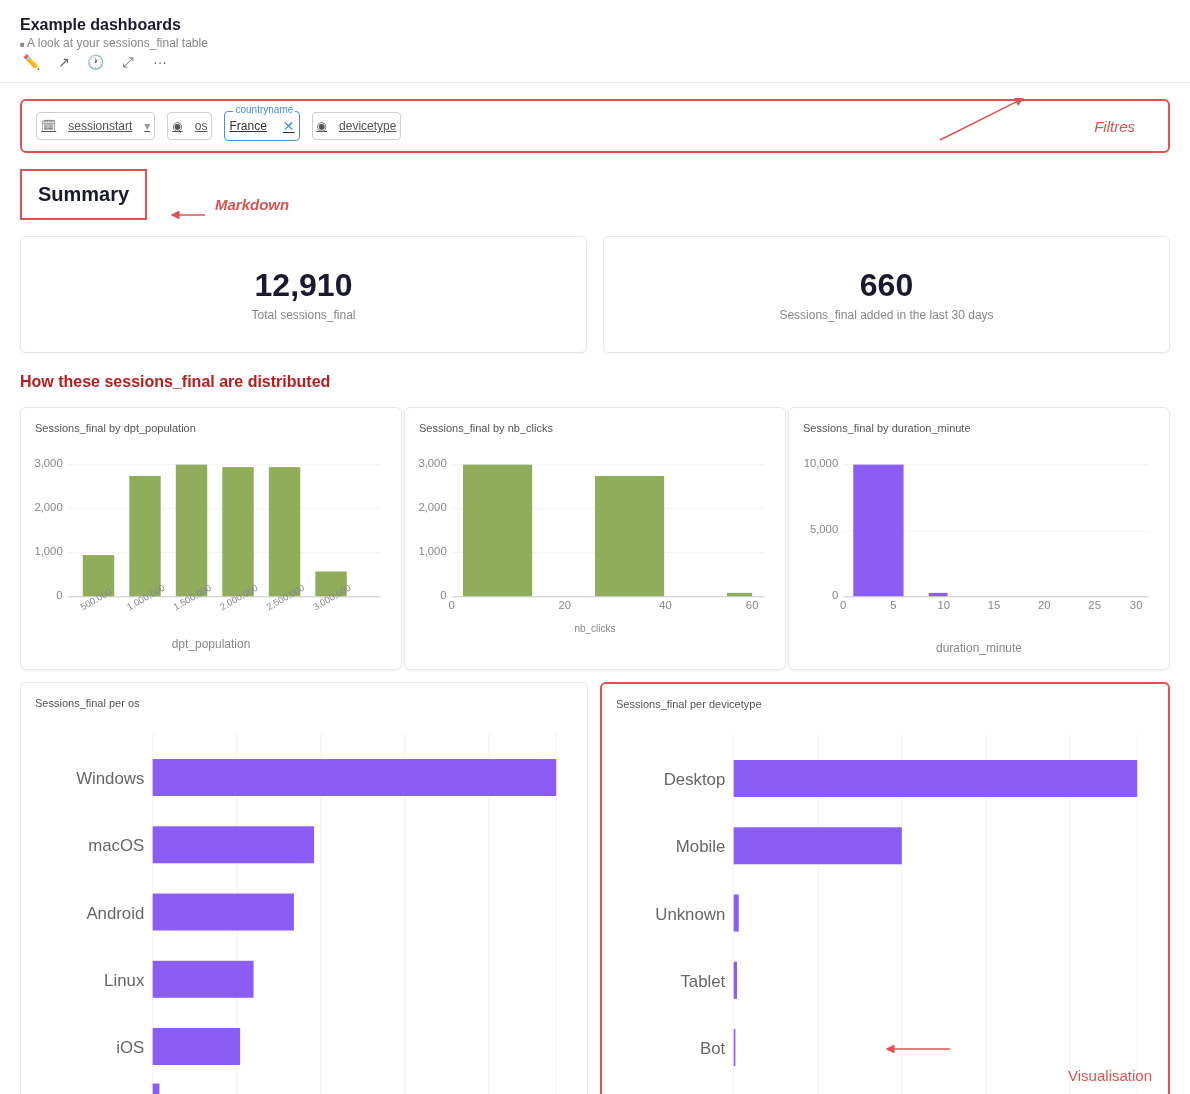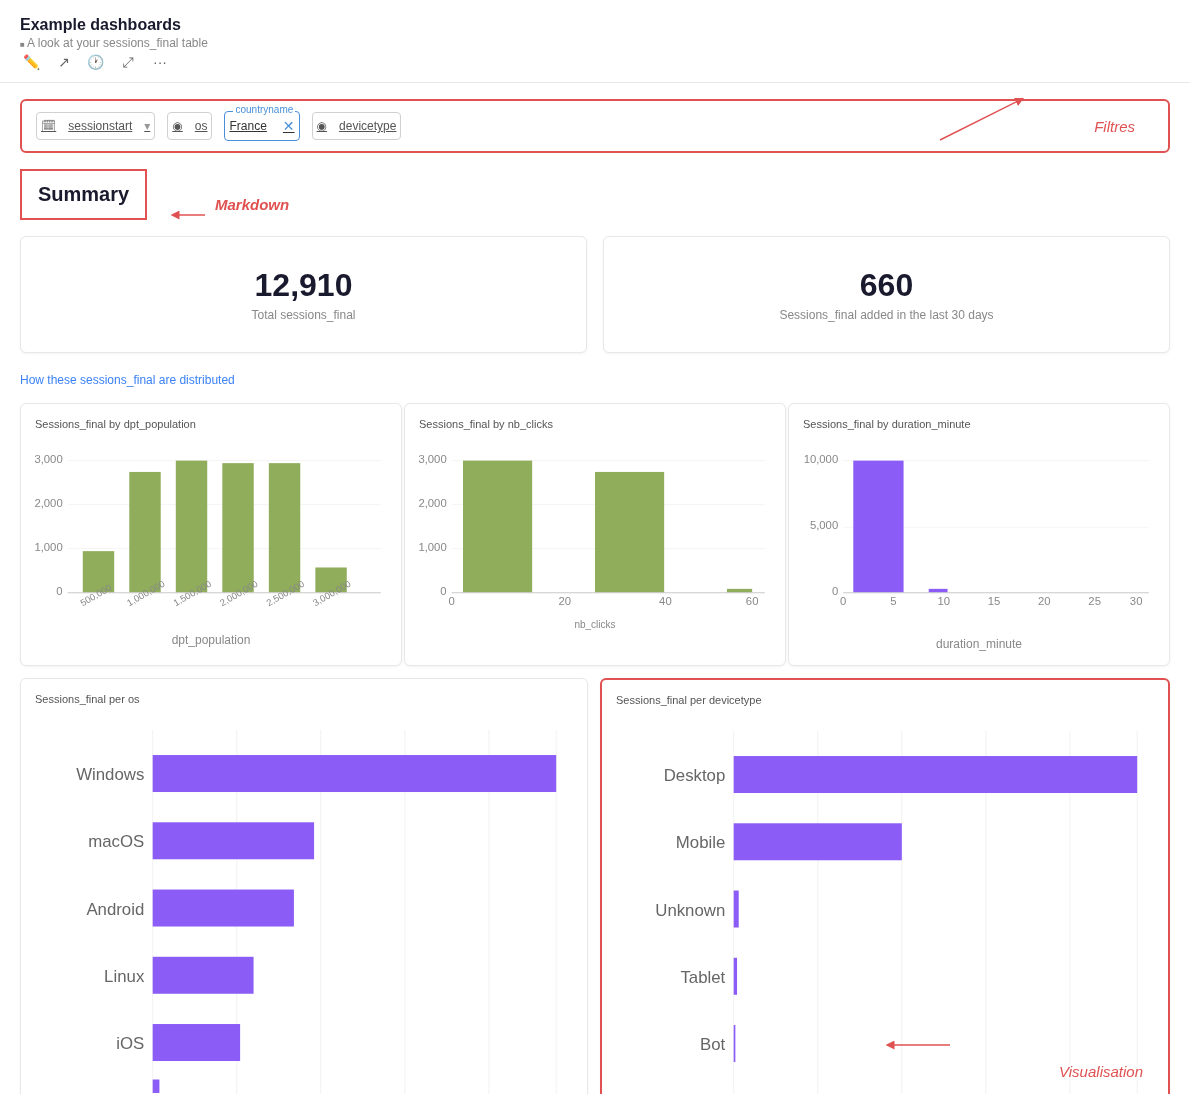--- a/index.html
+++ b/index.html
@@ -29,21 +29,21 @@
     .summary-title { font-size: 20px; font-weight: 700; color: #1a1a2e; }
     
     
     .metrics-row { display: flex; gap: 16px; margin: 16px 20px; align-items: center; }
     .metric-card { background: #fff; border: 1px solid #e8e8e8; border-radius: 6px; flex: 1; padding: 30px 20px; display: flex; flex-direction: column; align-items: center; justify-content: center; box-shadow: 0 1px 3px rgba(0,0,0,0.05); }
     .metric-value { font-size: 32px; font-weight: 700; color: #1a1a2e; }
     .metric-label { font-size: 12px; color: #888; margin-top: 4px; }
     
     
     .distribution-section { margin: 20px 20px 0 20px; }
-    .distribution-title { font-size: 12px; font-weight: 400; color: #3b82f6; margin-bottom: 16px; }
+    .distribution-title { font-size: 16px; font-weight: 700; color: #b91c1c; margin-bottom: 16px; }
     
     
     .charts-top { display: flex; gap: 2px; margin-bottom: 12px; }
     .charts-bottom { display: flex; gap: 12px; }
     
     .chart-card { background: #fff; border: 1px solid #e8e8e8; border-radius: 6px; padding: 14px; box-shadow: 0 1px 3px rgba(0,0,0,0.05); flex: 1; }
     .chart-card.highlighted { border: 2px solid #e05252; }
     .chart-title { font-size: 11px; color: #555; margin-bottom: 8px; }
     
     
@@ -277,21 +277,21 @@
             <rect x="70" y="145" width="2" height="22" fill="#8b5cf6"></rect>
             <rect x="70" y="185" width="1" height="22" fill="#8b5cf6"></rect>
 
             <text x="70" y="242" font-size="9" fill="#888" text-anchor="middle">0</text>
             <text x="310" y="242" font-size="9" fill="#888" text-anchor="middle">9,000</text>
           </svg>
         </div>
       </div>
     </div>
 
-    <div style="position:absolute; bottom:90px; right:47px; color:#e05252; font-size:15px; font-style:italic;">Visualisation</div>
+    <div style="position:absolute; bottom:90px; right:38px; color:#e05252; font-size:15px; ">Visualisation</div>
     <svg style="position:absolute; bottom:100px; right:160px; width:80px; height:50px; overflow:visible;">
       <defs>
         <marker id="arrow3" markerWidth="6" markerHeight="6" refX="3" refY="3" orient="auto">
           <path d="M0,0 L6,3 L0,6 Z" fill="#e05252"></path>
         </marker>
       </defs>
       <line x1="0" y1="25" x2="-60" y2="25" stroke="#e05252" stroke-width="1.5" marker-end="url(#arrow3)"></line>
     </svg>
 
   </div>

